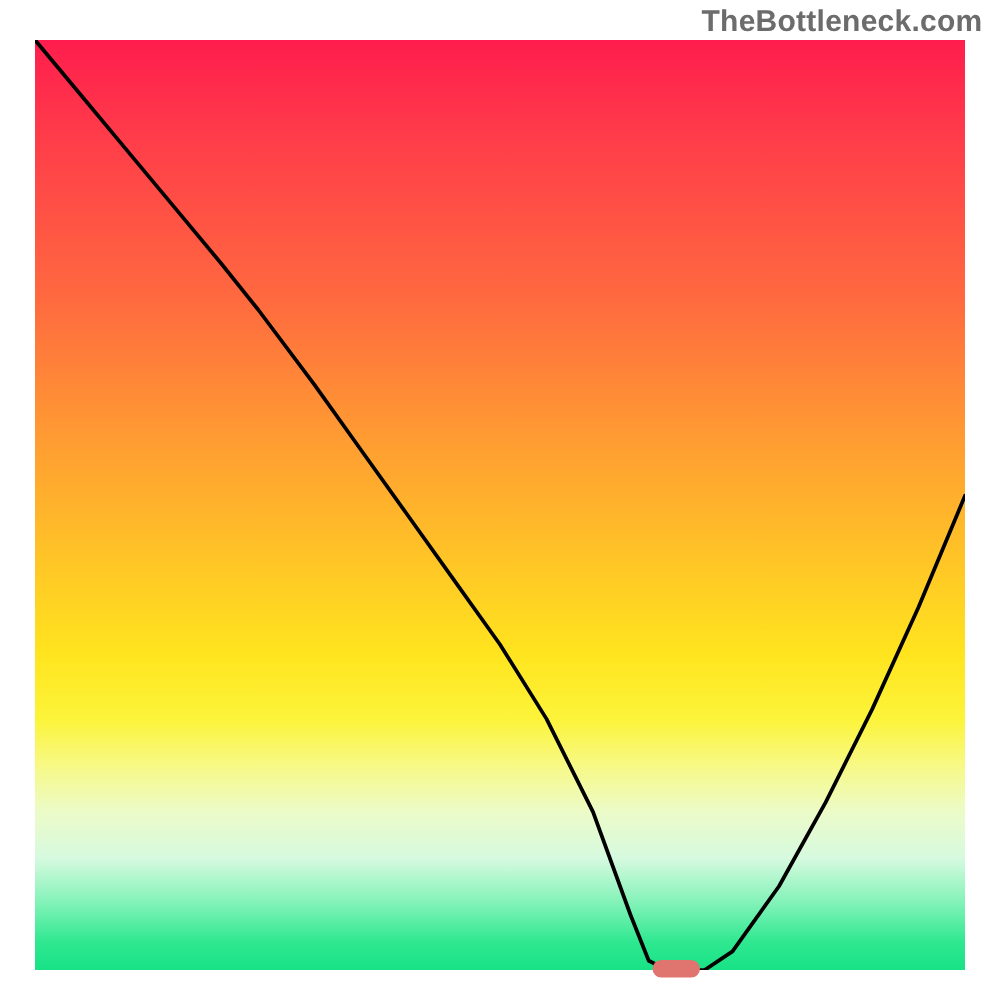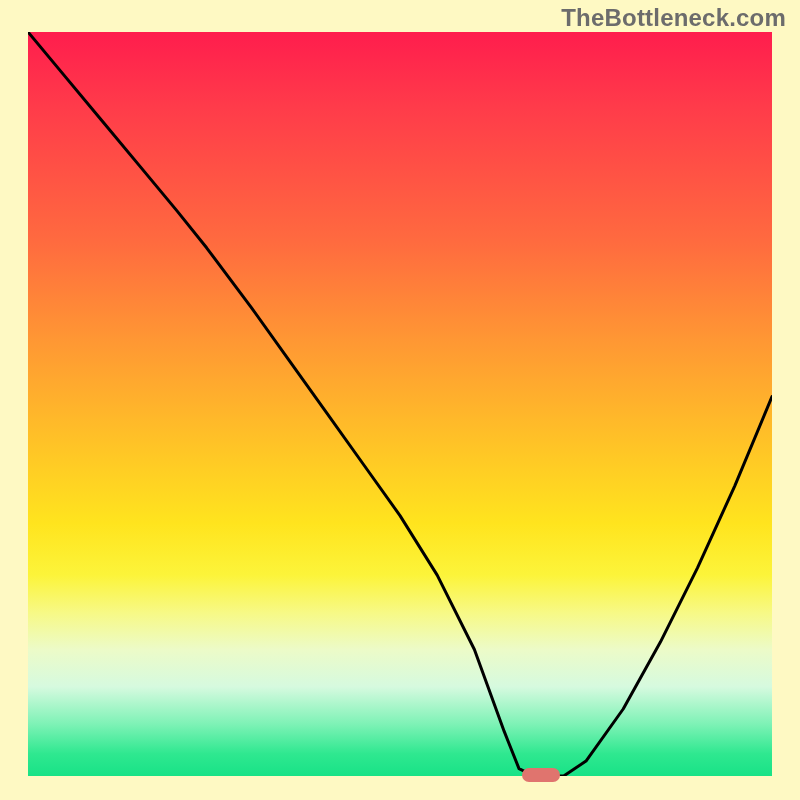--- a/index.html
+++ b/index.html
@@ -8,21 +8,21 @@
     width: 800px;
     height: 800px;
     background: #000;
     font-family: Arial, Helvetica, sans-serif;
     overflow: hidden;
   }
   .frame {
     position: relative;
     width: 800px;
     height: 800px;
-    background: #fef9c3;
+    background: #ffffff;
   }
   .attribution {
     position: absolute;
     top: 4px;
     right: 14px;
     font-size: 24px;
     font-weight: 600;
     letter-spacing: 0.2px;
     color: #6c6c6c;
   }

